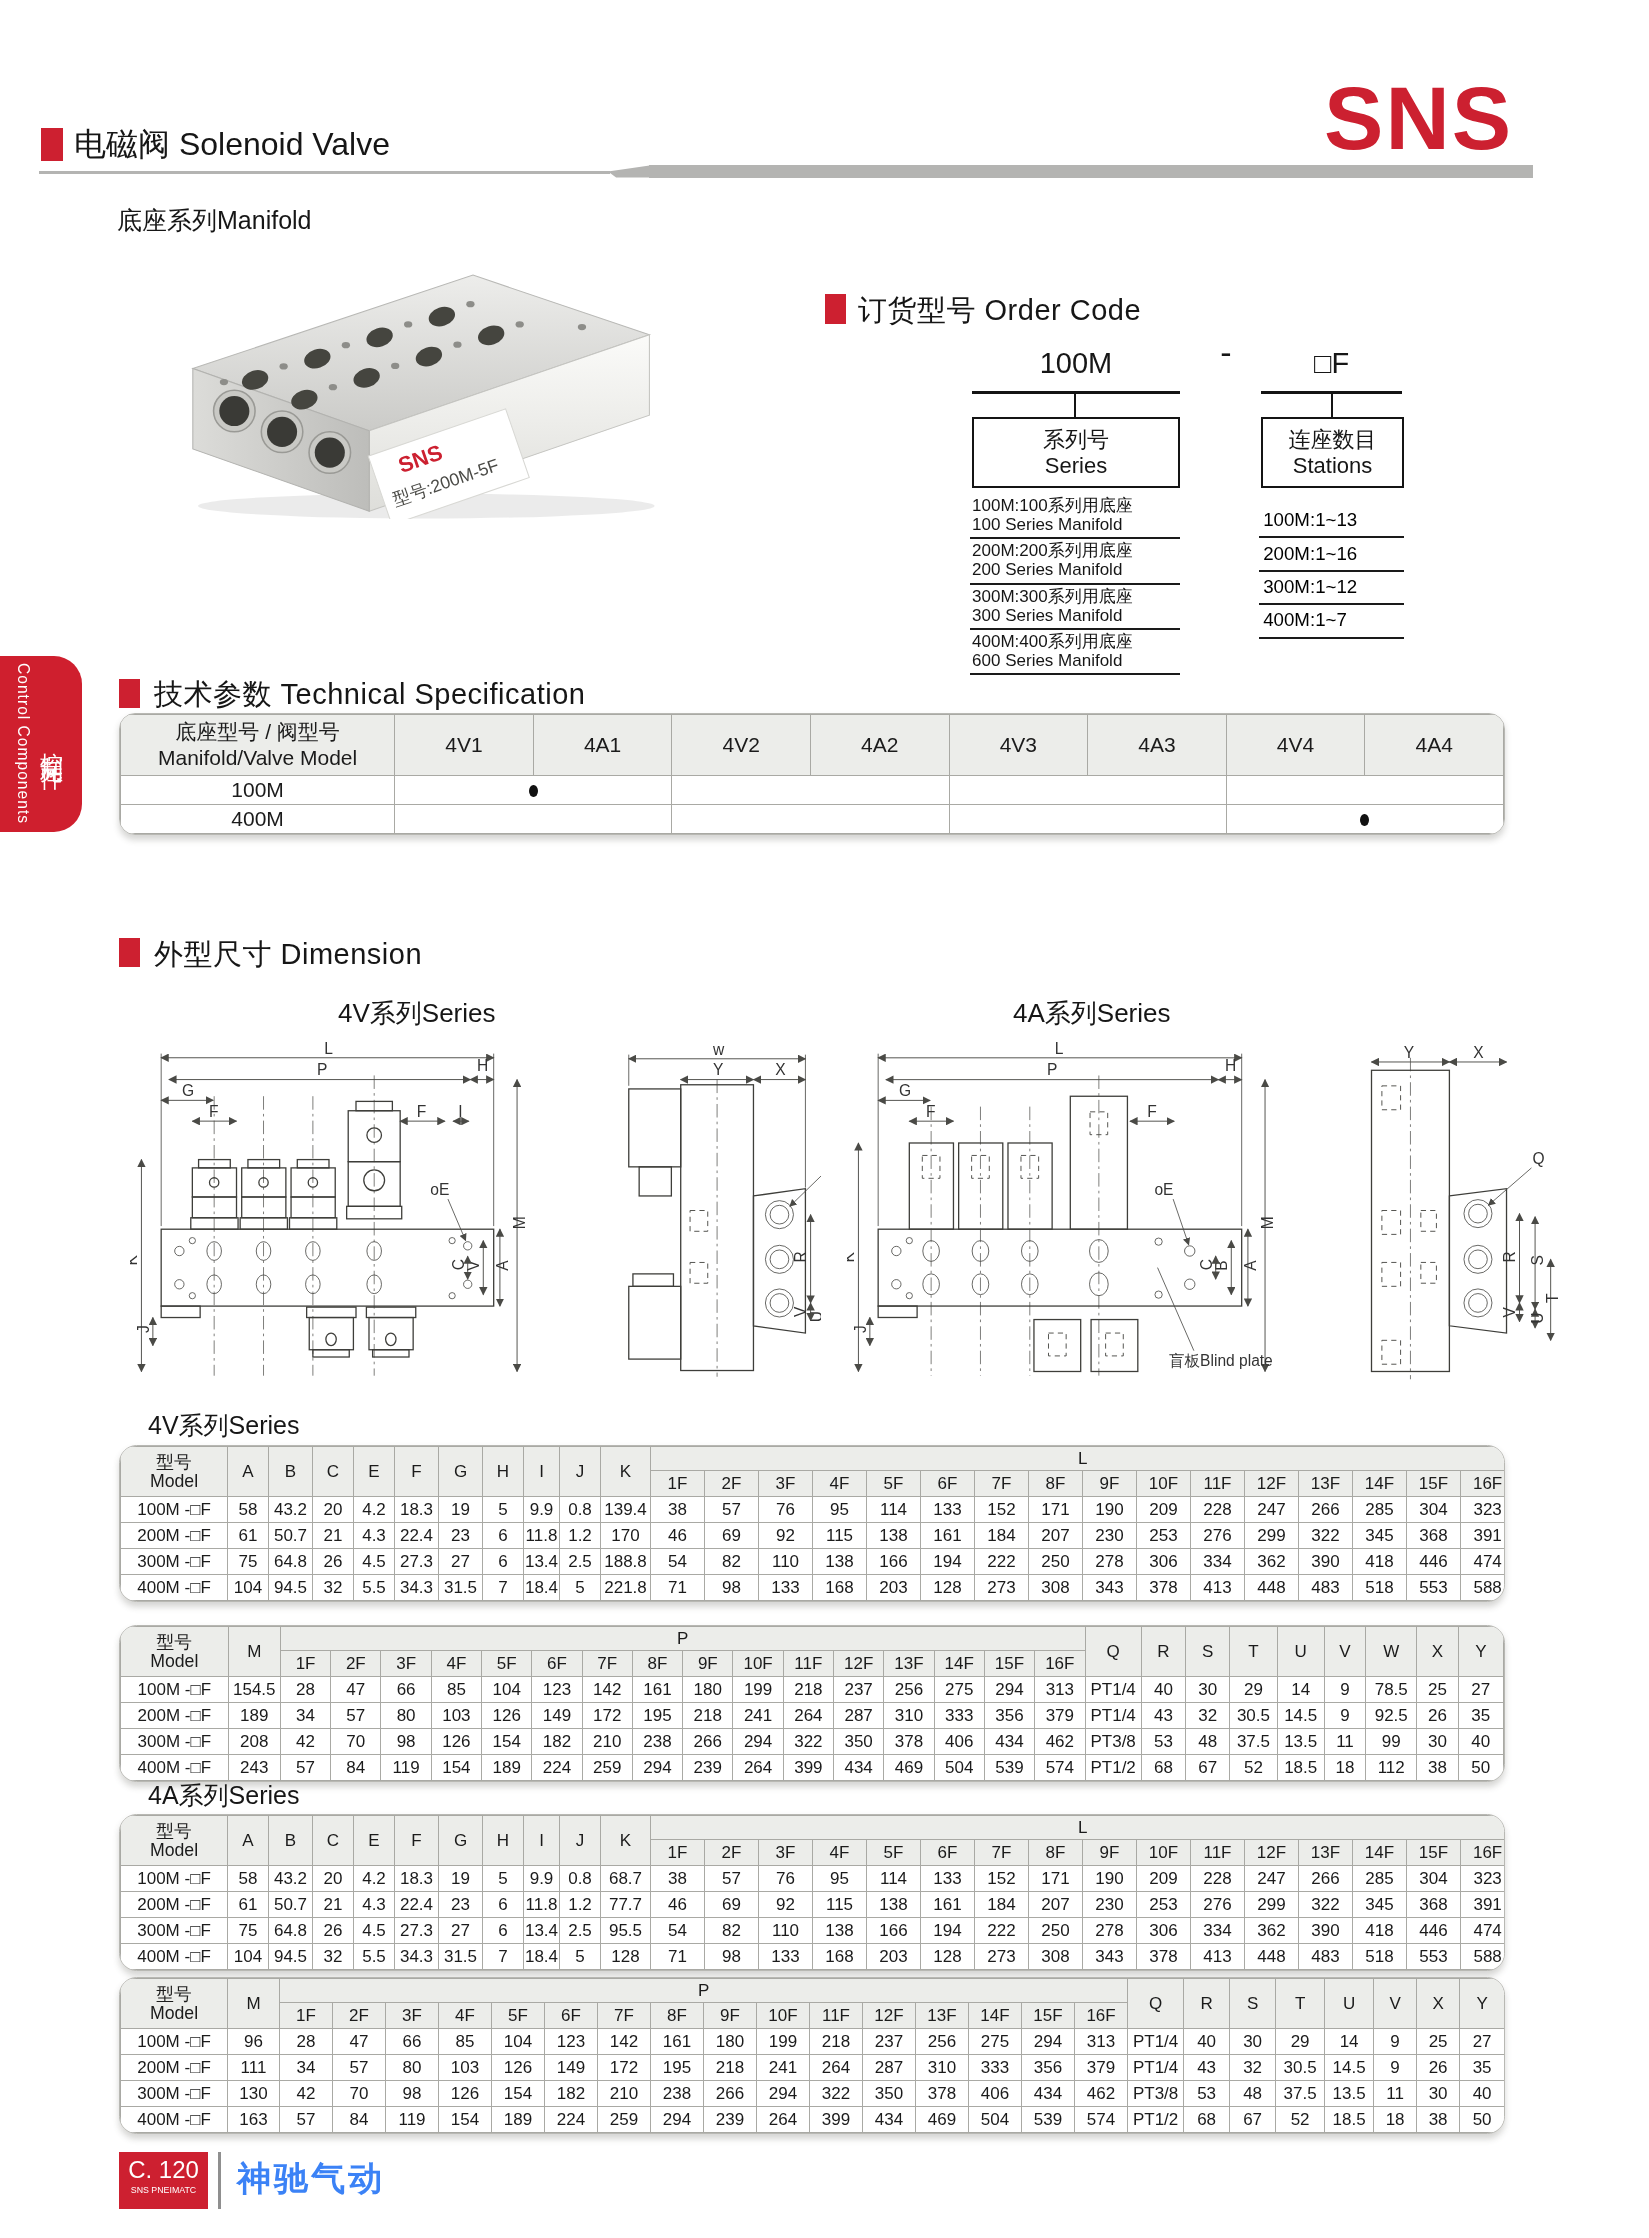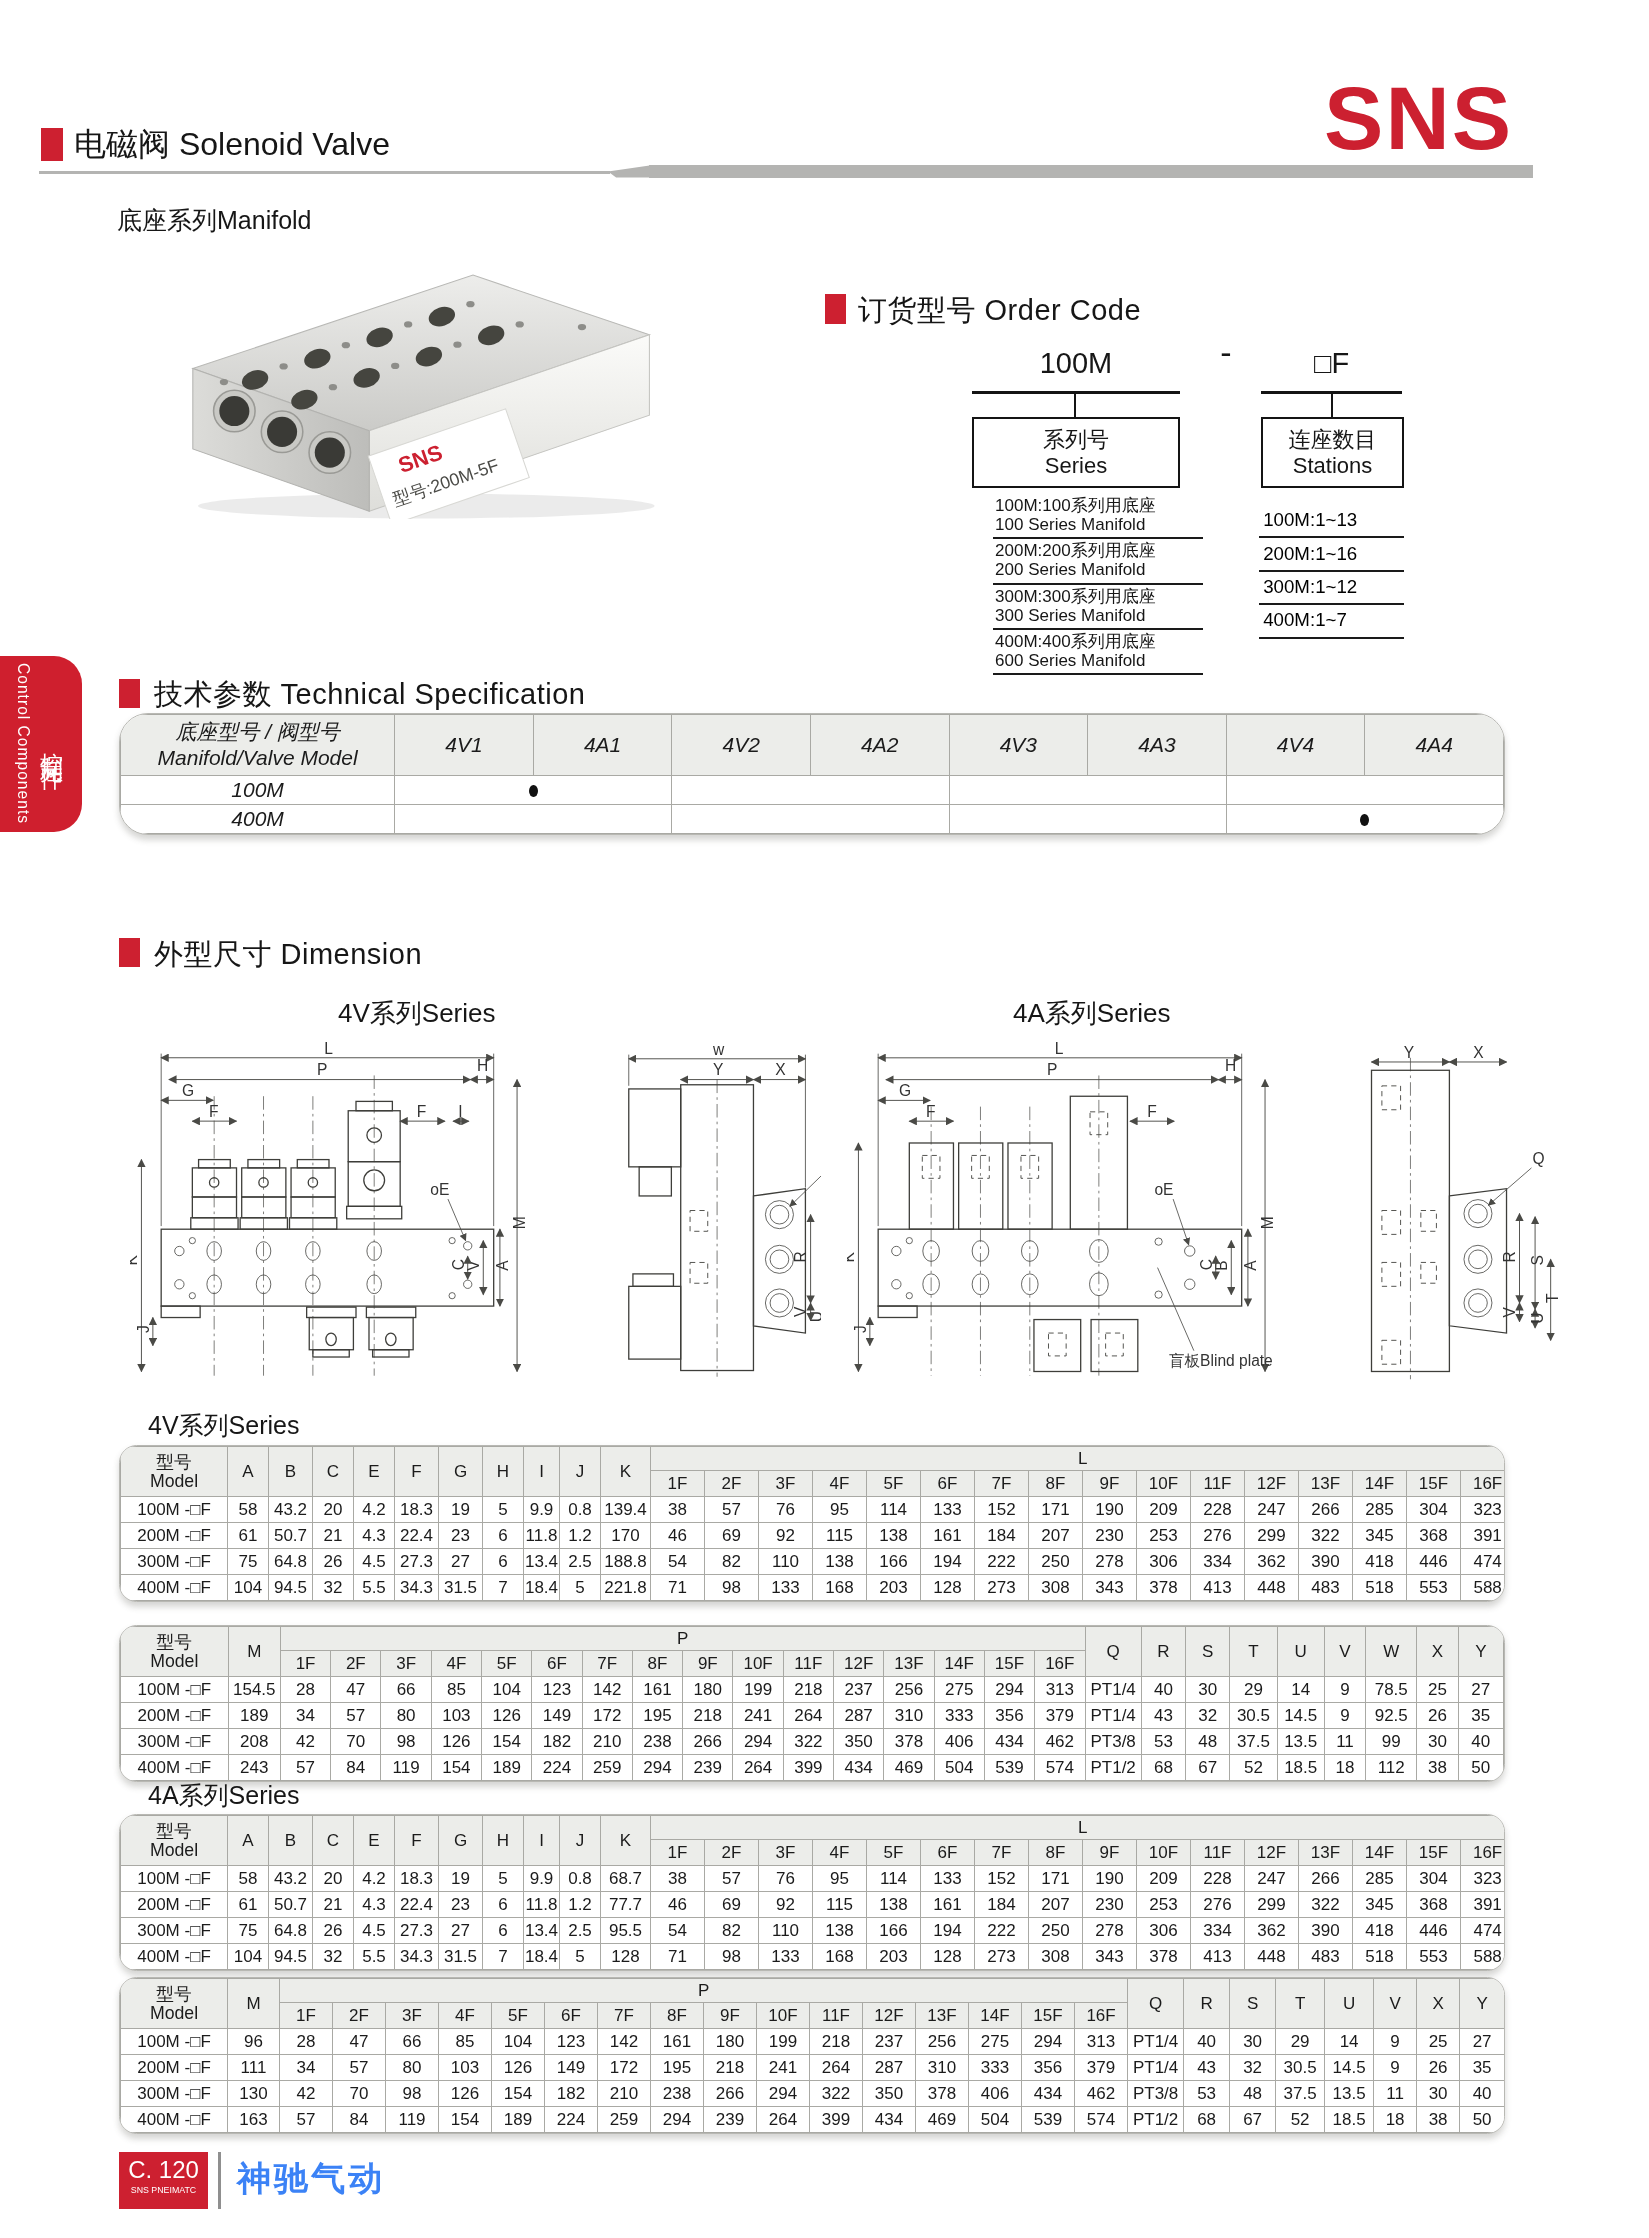--- a/index.html
+++ b/index.html
@@ -161,21 +161,21 @@
   <div class="oc-line" style="left:1074px;top:393px;width:2.1px;height:24px;"></div>
   <div class="oc-line" style="left:1331px;top:393px;width:2.1px;height:24px;"></div>
   <div class="oc-box" style="left:972px;top:417px;width:204px;height:67px;">
     <span>系列号</span>
     <span>Series</span>
   </div>
   <div class="oc-box" style="left:1261px;top:417px;width:139px;height:67px;">
     <span>连座数目</span>
     <span>Stations</span>
   </div>
-  <div class="oc-list" id="series-list" style="left:970px;top:494px;width:210px;margin-left:23px;">
+  <div class="oc-list" id="series-list" style="left:970px;top:494px;width:210px;">
       <div class="oc-item">
         <div>100M:100系列用底座</div>
         <div>100 Series Manifold</div>
       </div>
       <div class="oc-item">
         <div>200M:200系列用底座</div>
         <div>200 Series Manifold</div>
       </div>
       <div class="oc-item">
         <div>300M:300系列用底座</div>
@@ -188,21 +188,21 @@
     </div>
   <div class="oc-list" id="stations-list" style="left:1259px;top:505px;width:145px;">
       <div class="oc-item2">100M:1~13</div>
       <div class="oc-item2">200M:1~16</div>
       <div class="oc-item2">300M:1~12</div>
       <div class="oc-item2">400M:1~7</div>
     </div>
 
   <div class="bullet" style="left:119px;top:679px;width:21px;height:29px;"></div>
   <div class="sec-title" style="left:154px;top:675px;text-align:right;">技术参数 Technical Specification</div>
-  <div class="tblwrap" style="top:713px;border-radius:29px;font-style:italic;">
+  <div class="tblwrap" style="top:713px;border-radius:16px;">
     <table class="spec" id="spec-table">
         <colgroup>
           <col style="width: 273px;">
           <col style="width: 138px;">
           <col style="width: 138px;">
           <col style="width: 138px;">
           <col style="width: 138px;">
           <col style="width: 138px;">
           <col style="width: 138px;">
           <col style="width: 138px;">

